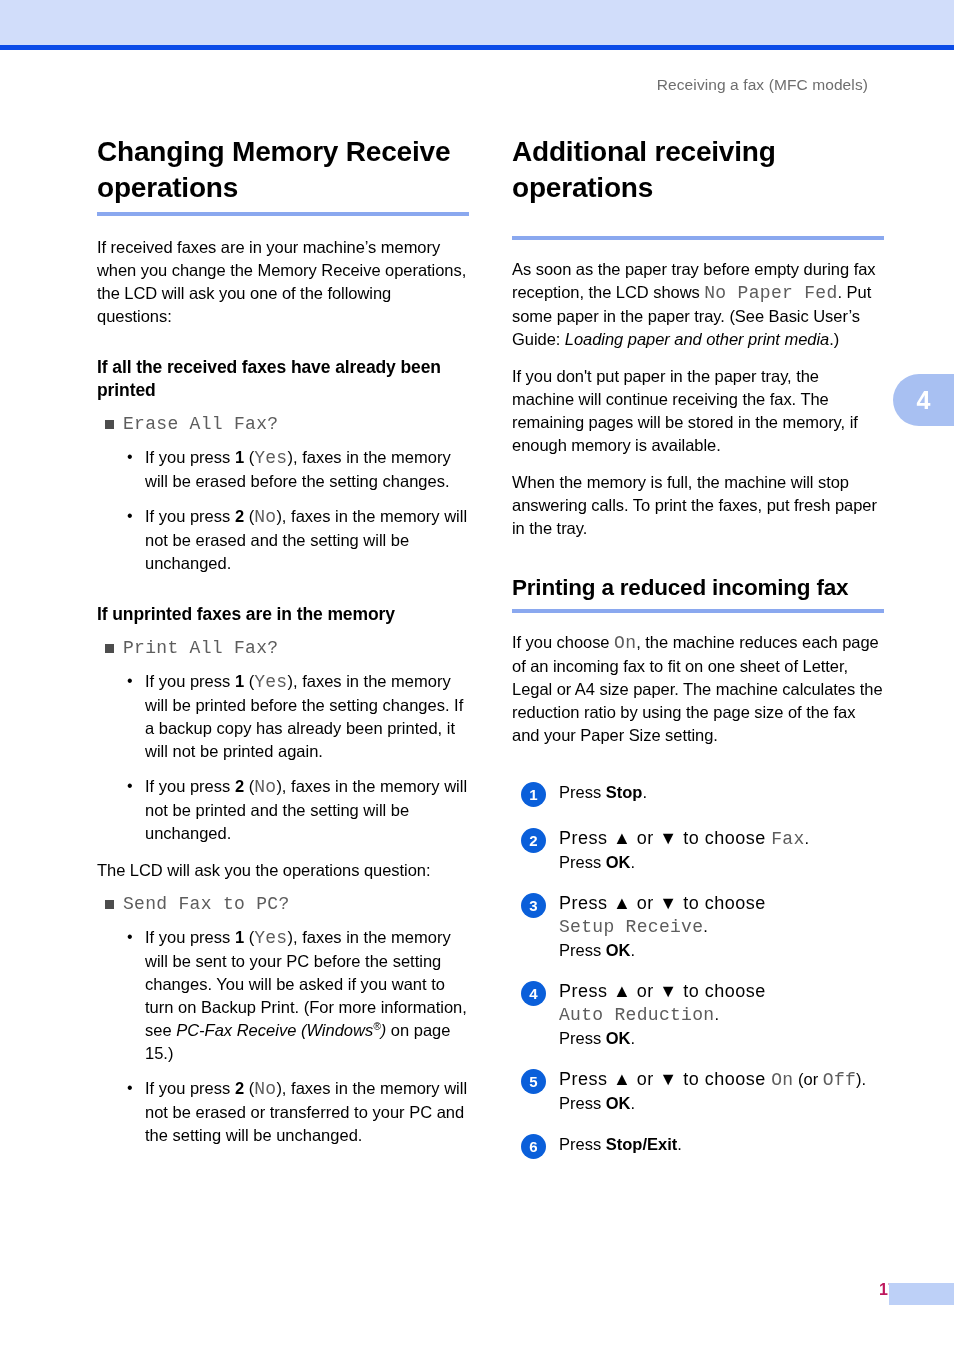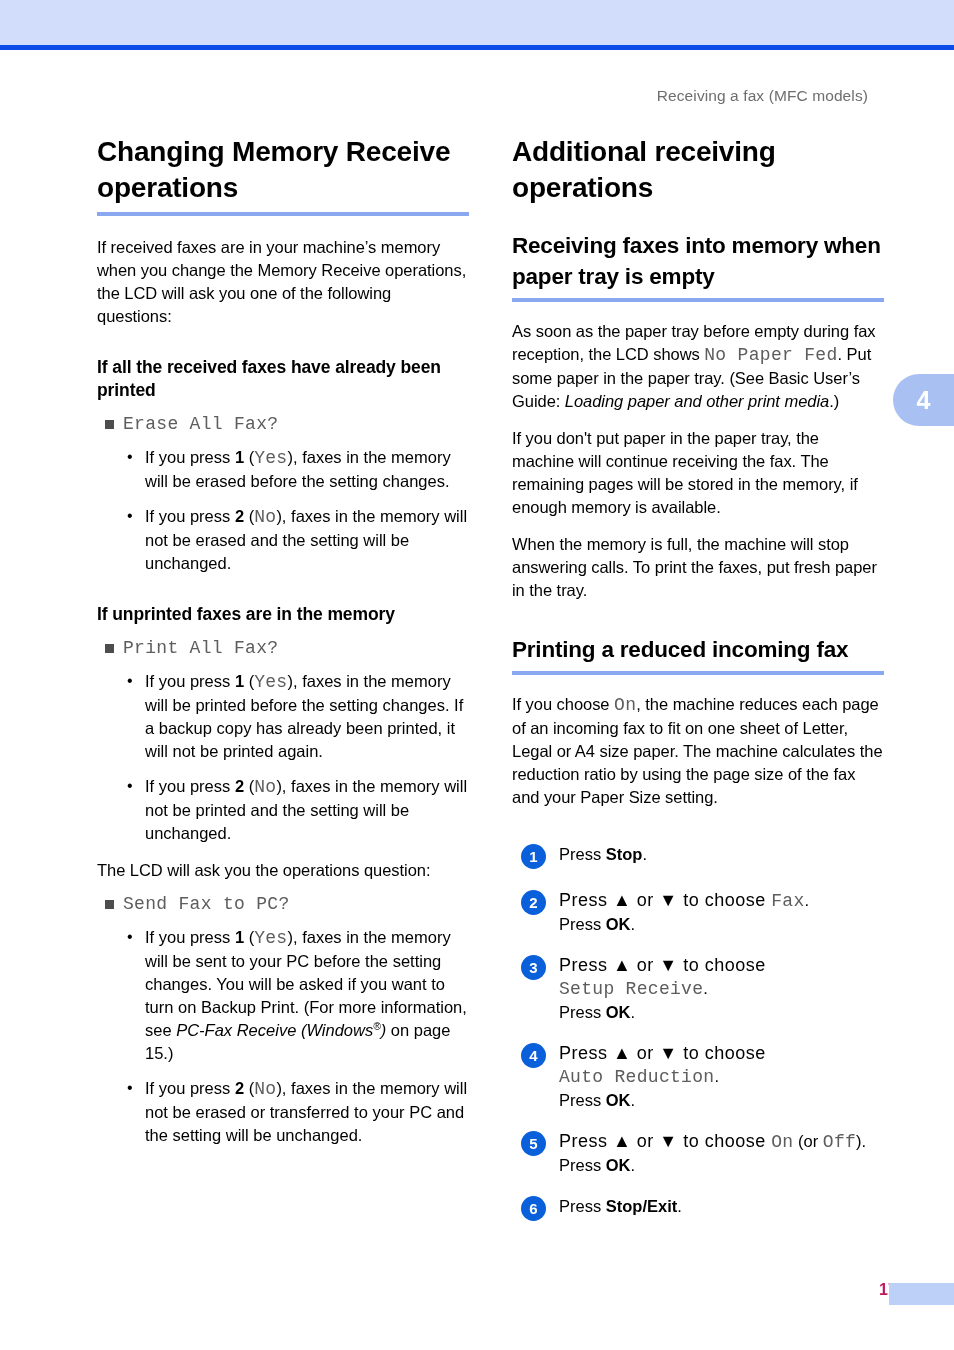--- a/index.html
+++ b/index.html
@@ -28,21 +28,21 @@
   .header-rule {
     position: absolute;
     top: 45px;
     left: 0;
     width: 954px;
     height: 5px;
     background: #0b4ce8;
   }
   .running-head {
     position: absolute;
-    top: 87px;
+    top: 76px;
     right: 86px;
     font-size: 15.5px;
     color: #6e6e6e;
     letter-spacing: 0.1px;
     white-space: nowrap;
   }
 
   
   .chapter-tab {
     position: absolute;
@@ -276,21 +276,20 @@
     <span>If you press </span><span class="bold">2</span><span> (</span><span class="lcd">No</span><span>), </span><span>faxes in the memory will not be erased or transferred to your PC and the setting will be unchanged.</span>
   </div>
 
 </div>
 
 <div class="col col-right">
 
   <h1 class="sec-title">Additional receiving operations</h1>
 
   <div class="sp-24"></div>
-  <h2 class="sub-title">Receiving faxes into memory when paper tray is empty</h2>
   <div class="head-rule"></div>
 
   <div class="sp-18"></div>
   <p class="body">
     <span>As soon as the paper tray before empty during fax reception, the LCD shows </span><span class="lcd">No Paper Fed</span><span>. Put some paper in the paper tray. (See Basic User’s Guide: </span><span class="ital">Loading paper and other print media</span><span>.)</span>
   </p>
 
   <div class="sp-14"></div>
   <p class="body">If you don't put paper in the paper tray, the machine will continue receiving the fax. The remaining pages will be stored in the memory, if enough memory is available.</p>
 

